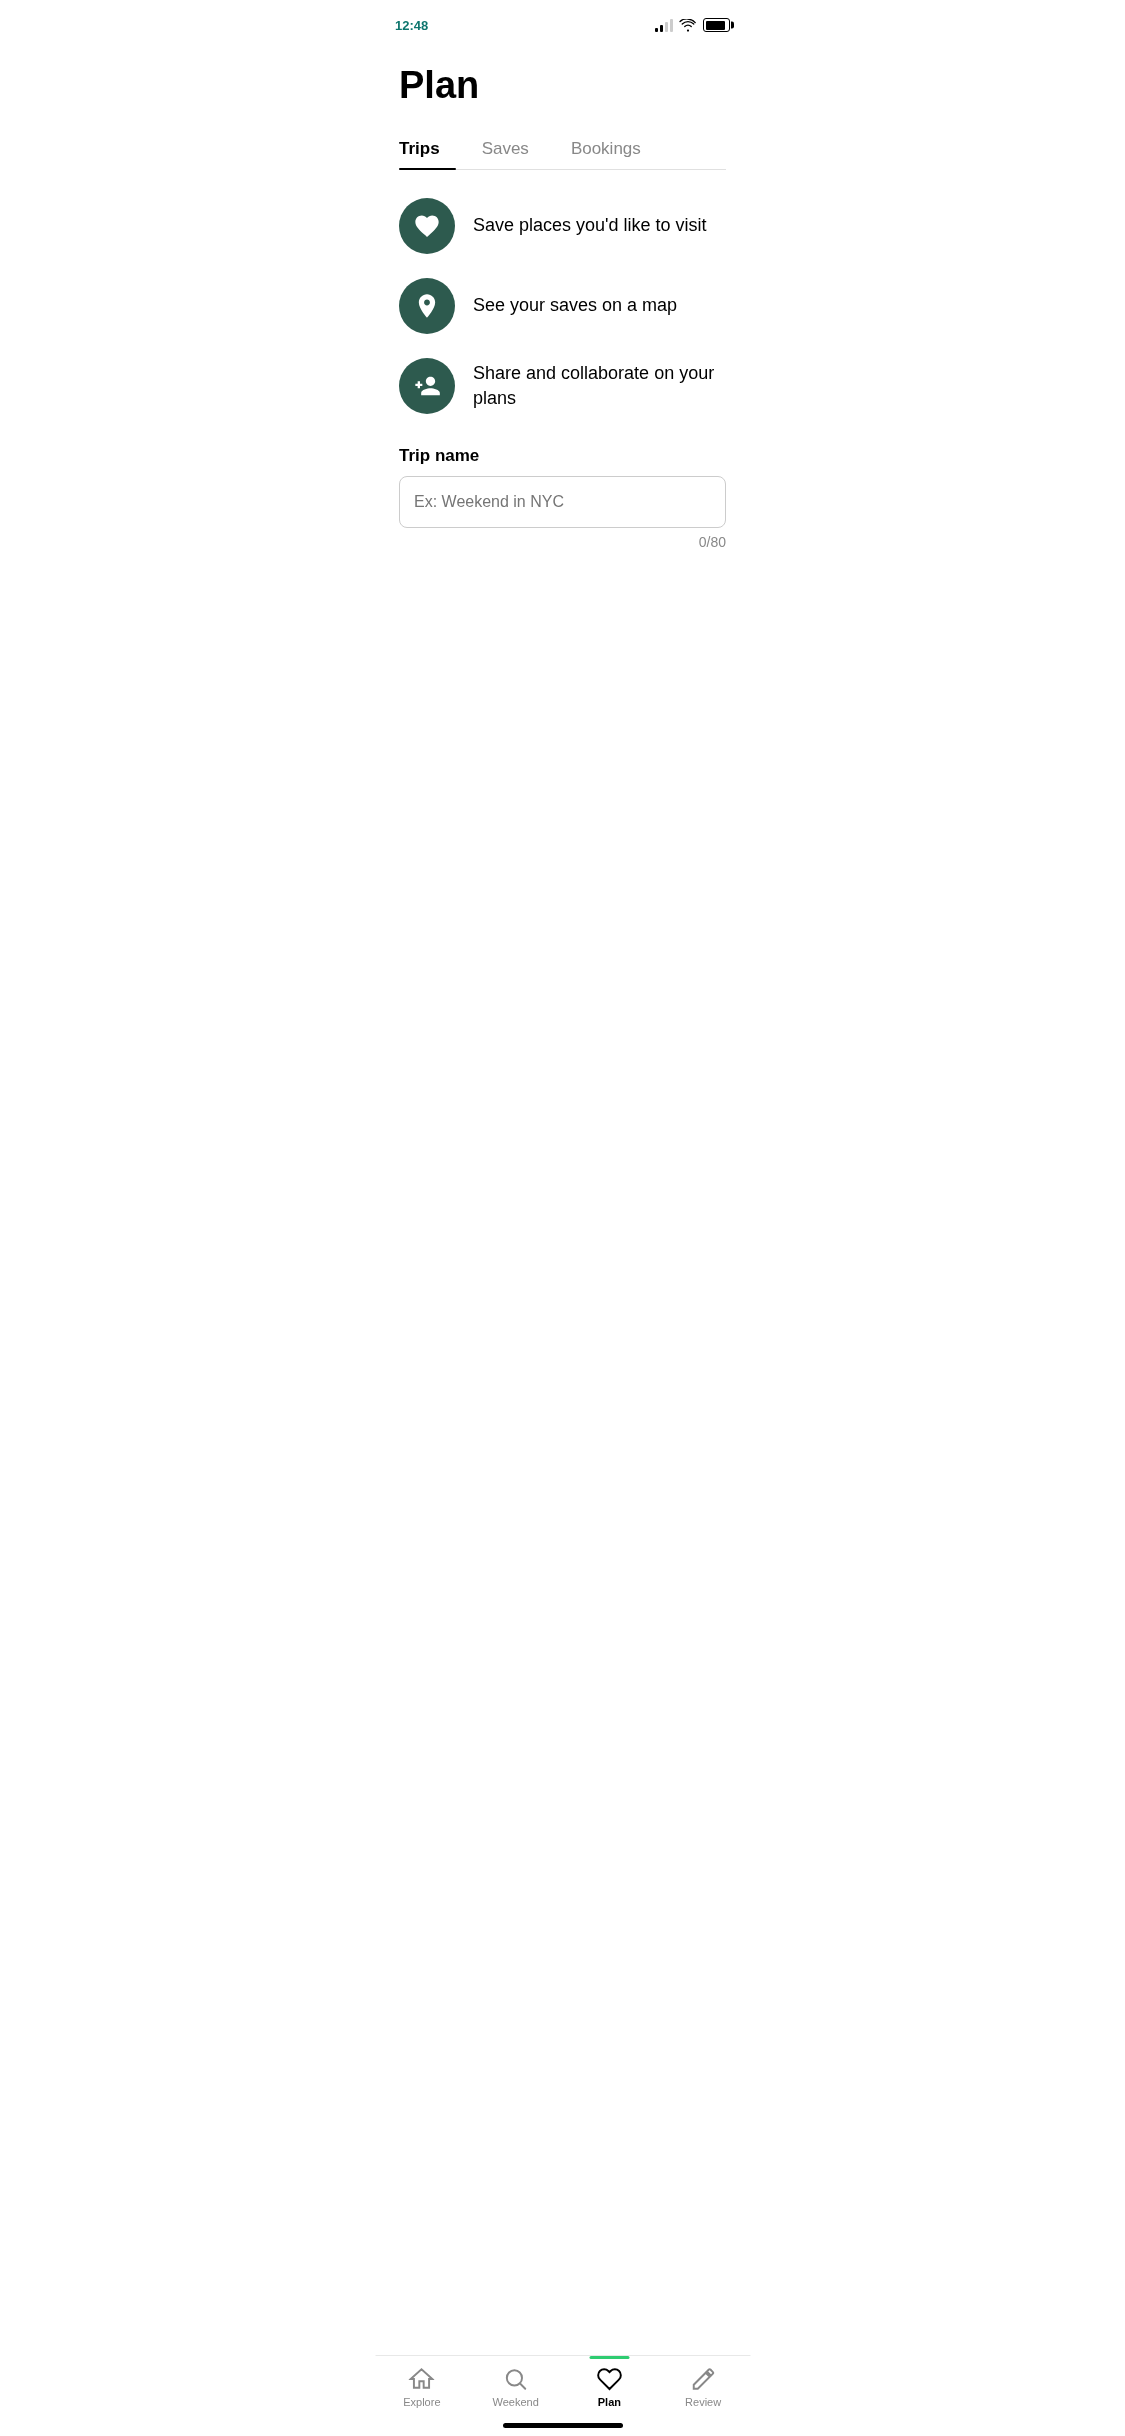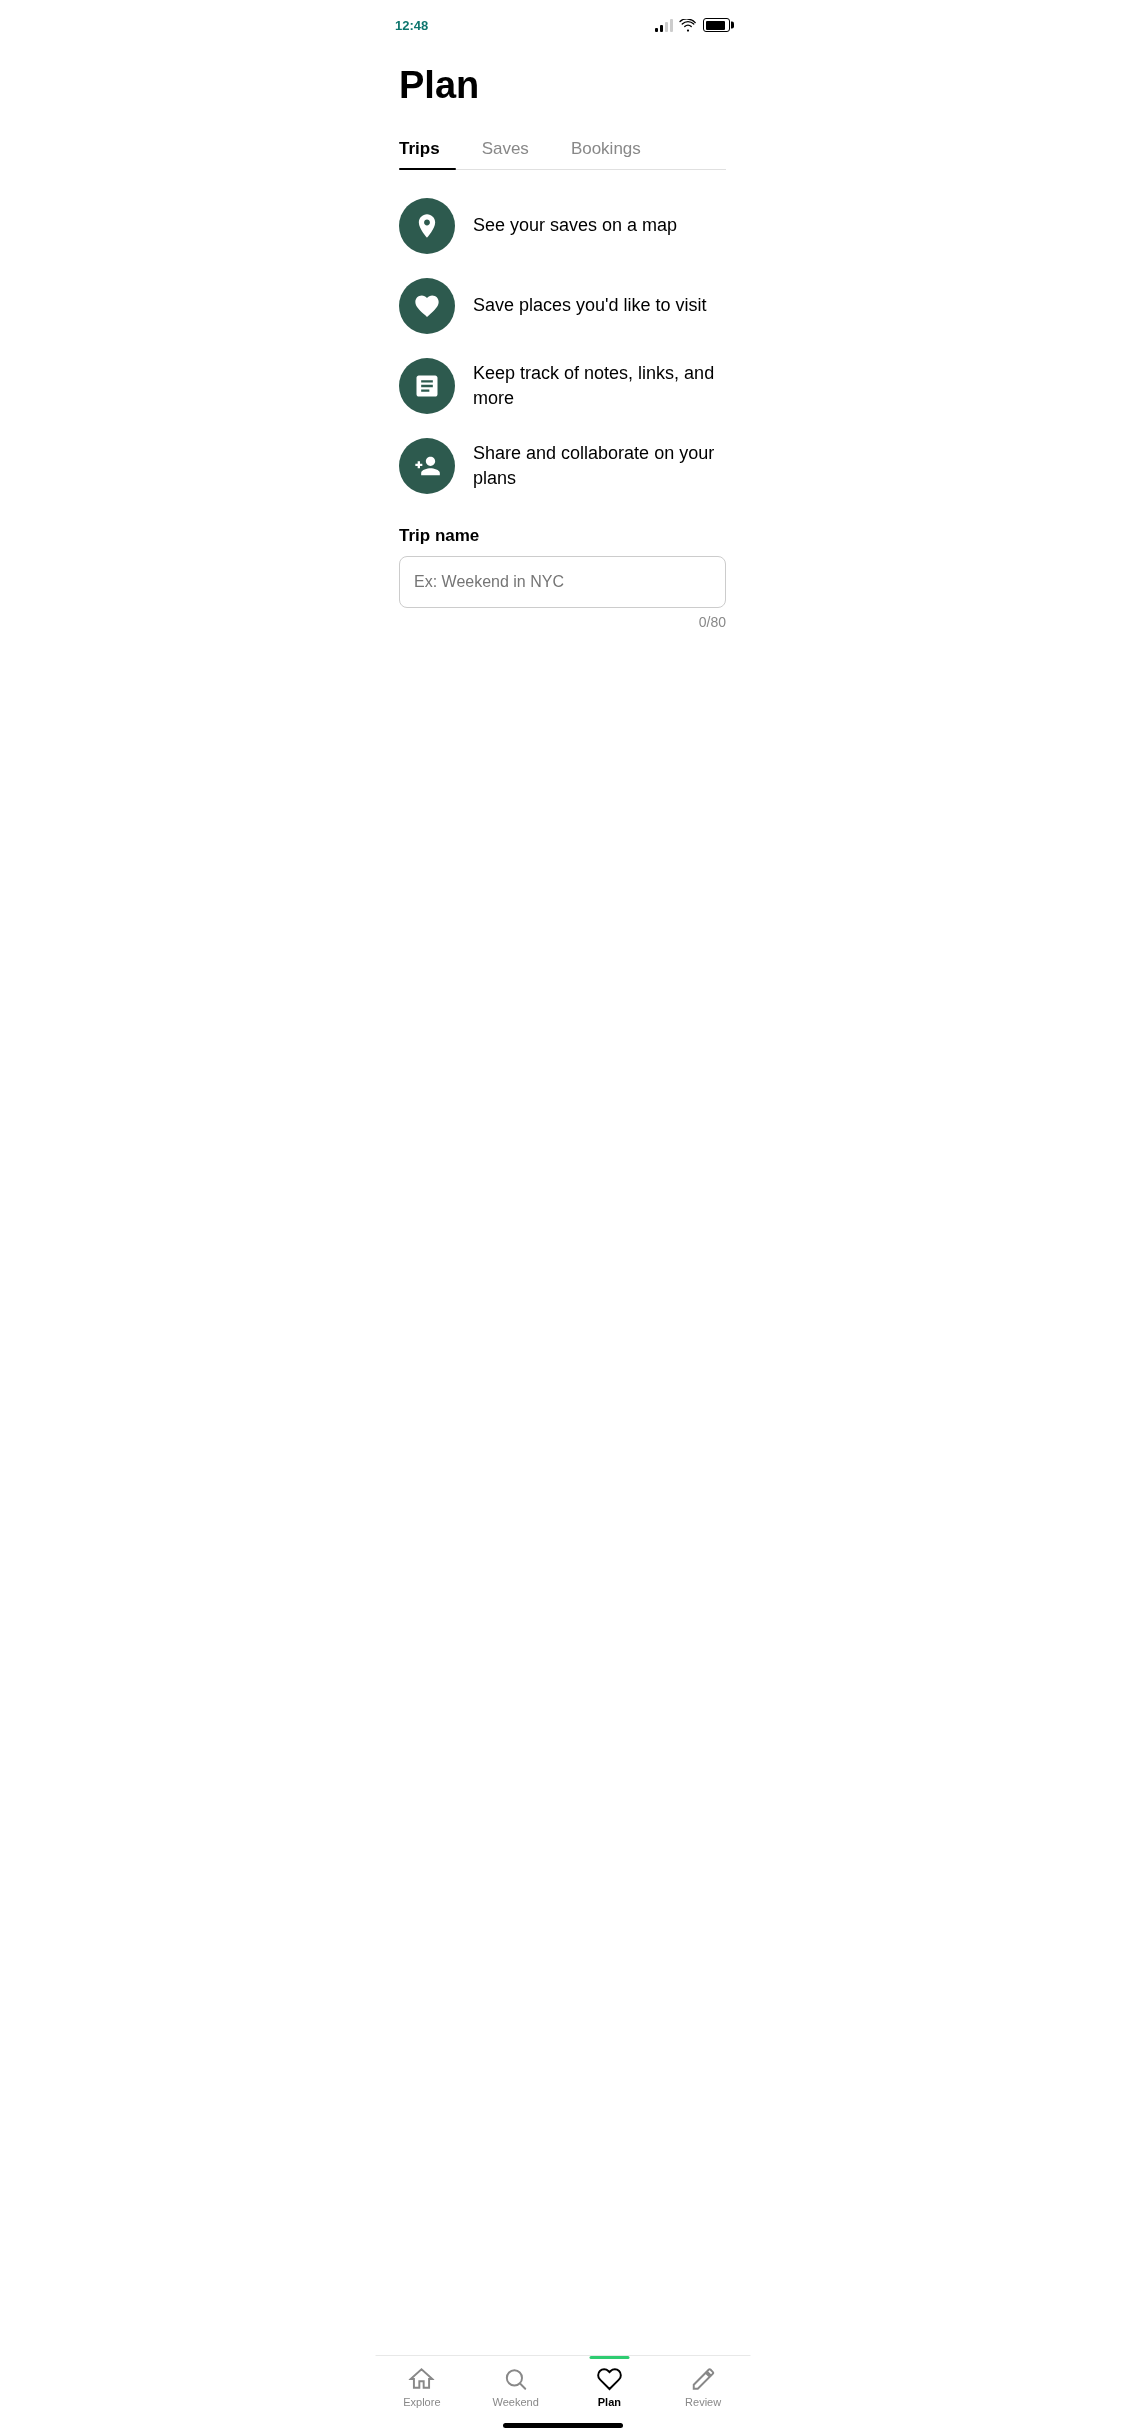--- a/index.html
+++ b/index.html
@@ -324,43 +324,35 @@
     <div class="tab">Saves</div>
     <div class="tab">Bookings</div>
   </div>
 
   
   <div class="feature-list">
 
     <div class="feature-item">
       <div class="feature-icon-circle">
         <svg viewBox="0 0 24 24" xmlns="http://www.w3.org/2000/svg">
+          <path d="M12 21.35l-1.45-1.32C5.4 15.36 2 12.28 2 8.5 2 5.42 4.42 3 7.5 3c1.74 0 3.41.81 4.5 2.09C13.09 3.81 14.76 3 16.5 3 19.58 3 22 5.42 22 8.5c0 3.78-3.4 6.86-8.55 11.54L12 21.35z"></path>
+        </svg>
+      </div>
+      <span class="feature-text">Save places you'd like to visit</span>
+    </div>
+
+    <div class="feature-item">
+      <div class="feature-icon-circle">
+        <svg viewBox="0 0 24 24" xmlns="http://www.w3.org/2000/svg">
           <path d="M12 2C8.13 2 5 5.13 5 9c0 5.25 7 13 7 13s7-7.75 7-13c0-3.87-3.13-7-7-7zm0 9.5c-1.38 0-2.5-1.12-2.5-2.5s1.12-2.5 2.5-2.5 2.5 1.12 2.5 2.5-1.12 2.5-2.5 2.5z"></path>
         </svg>
       </div>
       <span class="feature-text">See your saves on a map</span>
     </div>
 
-    <div class="feature-item">
-      <div class="feature-icon-circle">
-        <svg viewBox="0 0 24 24" xmlns="http://www.w3.org/2000/svg">
-          <path d="M12 21.35l-1.45-1.32C5.4 15.36 2 12.28 2 8.5 2 5.42 4.42 3 7.5 3c1.74 0 3.41.81 4.5 2.09C13.09 3.81 14.76 3 16.5 3 19.58 3 22 5.42 22 8.5c0 3.78-3.4 6.86-8.55 11.54L12 21.35z"></path>
-        </svg>
-      </div>
-      <span class="feature-text">Save places you'd like to visit</span>
-    </div>
-
-    <div class="feature-item">
-      <div class="feature-icon-circle">
-        <svg viewBox="0 0 24 24" xmlns="http://www.w3.org/2000/svg">
-          <path d="M19 3H5c-1.1 0-2 .9-2 2v14c0 1.1.9 2 2 2h14c1.1 0 2-.9 2-2V5c0-1.1-.9-2-2-2zm-5 14H7v-2h7v2zm3-4H7v-2h10v2zm0-4H7V7h10v2z"></path>
-        </svg>
-      </div>
-      <span class="feature-text">Keep track of notes, links, and more</span>
-    </div>
 
     <div class="feature-item">
       <div class="feature-icon-circle">
         <svg viewBox="0 0 24 24" xmlns="http://www.w3.org/2000/svg">
           <path d="M15 12c2.21 0 4-1.79 4-4s-1.79-4-4-4-4 1.79-4 4 1.79 4 4 4zm-9-2V8H4v2H2v2h2v2h2v-2h2v-2H6zm9 4c-2.67 0-8 1.34-8 4v2h16v-2c0-2.66-5.33-4-8-4z"></path>
         </svg>
       </div>
       <span class="feature-text">Share and collaborate on your plans</span>
     </div>
   </div>

